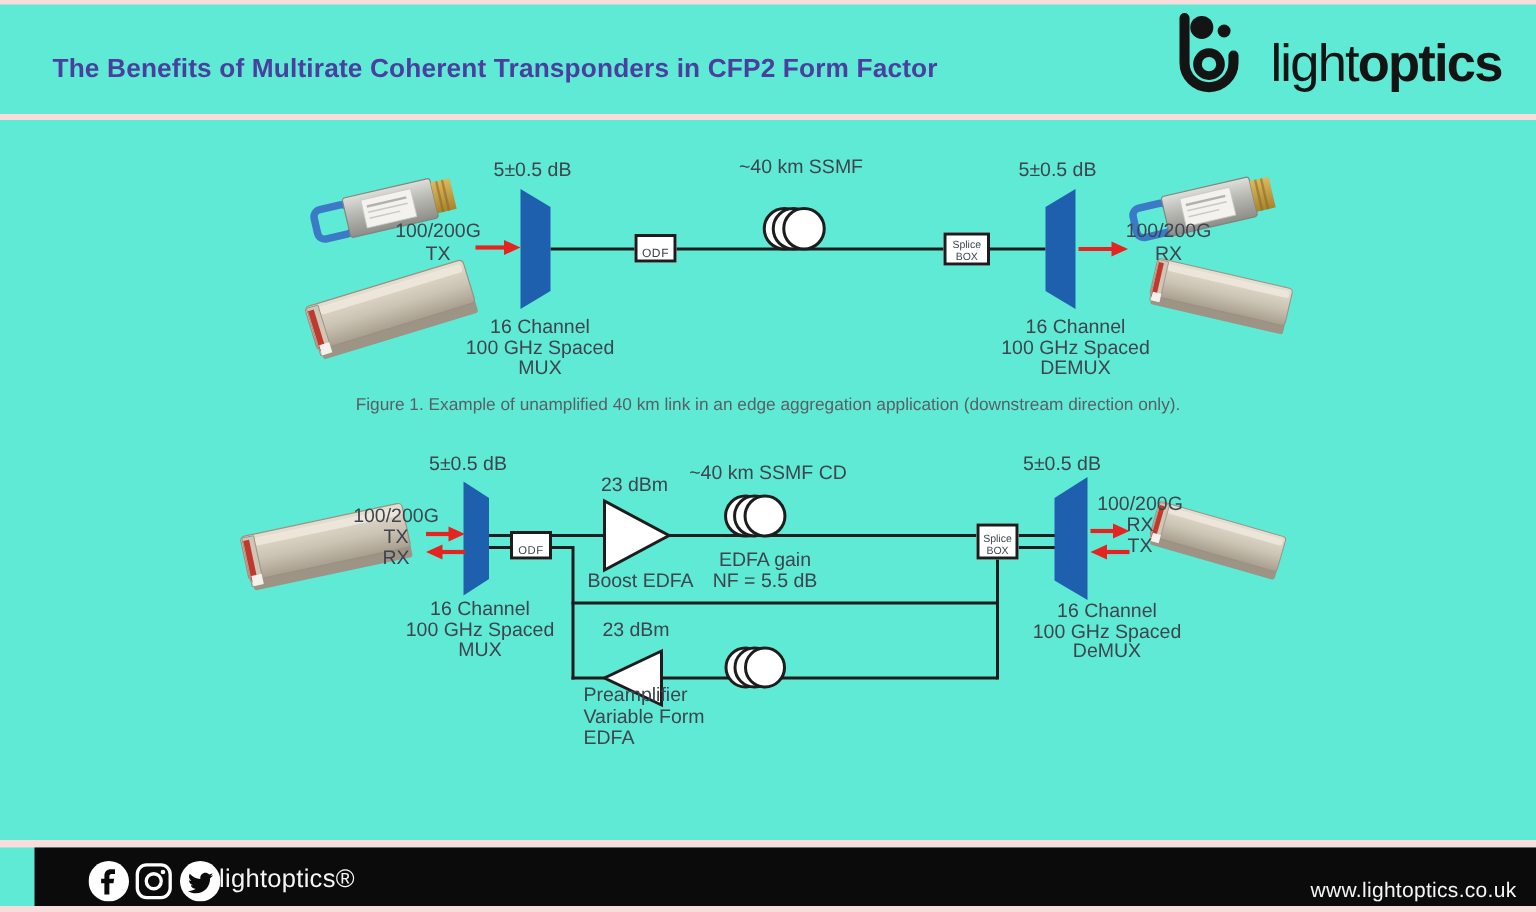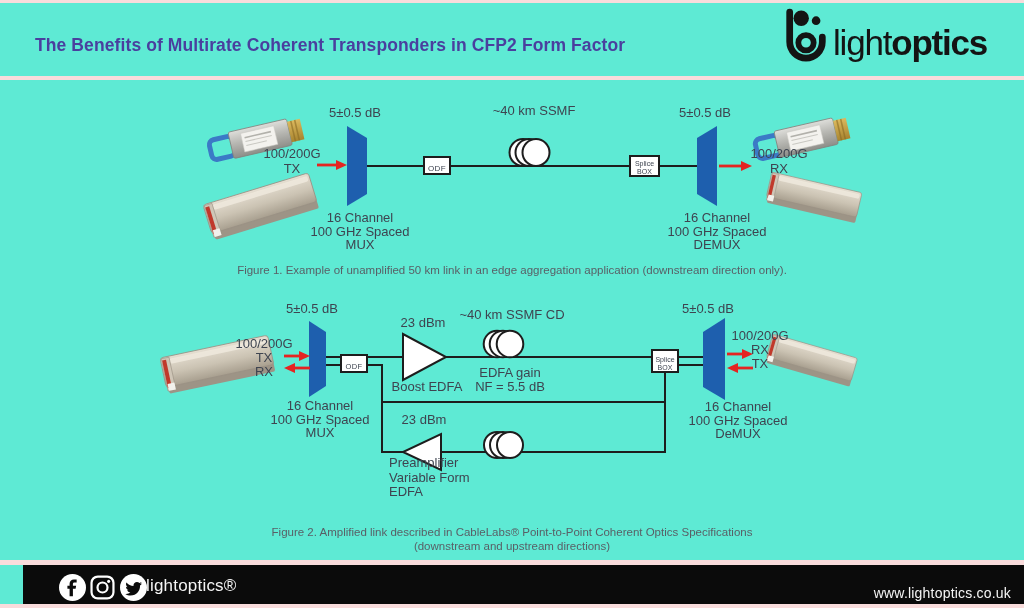--- a/index.html
+++ b/index.html
@@ -4,21 +4,21 @@
 <style>
   html,body{margin:0;padding:0;background:#e8e8e8;}
   #page{position:relative;width:1024px;height:608px;background:#5eead4;overflow:hidden;
         font-family:"Liberation Sans",sans-serif;}
   .rule{position:absolute;left:0;right:0;background:#f9dcdc;}
   #page-title{position:absolute;left:35px;top:35px;font-size:17.5px;font-weight:700;
         color:#4a3f9e;letter-spacing:.1px;white-space:nowrap;}
   #logo{position:absolute;left:782px;top:8px;display:flex;align-items:flex-start;}
   #logo .word{font-size:35px;letter-spacing:-1.2px;color:#141414;margin-left:3px;margin-top:16px;
         line-height:38px;white-space:nowrap;}
-  #logo .w-light{font-weight:400;}
+  #logo .w-light{font-weight:400;margin-left:14px;}
   #logo .w-optics{font-weight:700;}
   svg.canvas{position:absolute;left:0;top:0;z-index:1;}
   .lbl{position:absolute;z-index:2;font-size:13px;line-height:14.5px;color:#3e4450;
         text-align:center;transform:translateX(-50%);white-space:nowrap;}
   .lbl span{display:block;}
   .lbl.left{transform:none;text-align:left;}
   .dbox{position:absolute;z-index:2;background:#fff;border:2px solid #1d1d1d;
         display:flex;flex-direction:column;align-items:center;justify-content:flex-end;
         text-align:center;color:#3e4450;box-sizing:border-box;}
   .cap{position:absolute;left:0;right:0;z-index:2;text-align:center;font-size:11.5px;
@@ -178,21 +178,21 @@
       <span>100 GHz Spaced</span>
       <span>DEMUX</span>
   </div>
   <div class="dbox" style="left:423px;top:156px;width:28px;height:19px;font-size:8px;letter-spacing:.4px;">
     <span>ODF</span>
   </div>
   <div class="dbox" style="left:629px;top:155px;width:31px;height:22px;font-size:7px;line-height:7.5px;">
     <span>Splice</span>
       <span>BOX</span>
   </div>
-  <div class="cap" style="top:263px;">Figure 1. Example of unamplified 50 km link in an edge aggregation application (downstream direction only).</div>
+  <div class="cap" style="top:263px;">Figure 1. Example of unamplified 40 km link in an edge aggregation application (downstream direction only).</div>
 
   <div class="lbl" style="left:312px;top:302px;">5±0.5 dB</div>
   <div class="lbl" style="left:264px;top:337px;line-height:14px;">
     <span>100/200G</span>
       <span>TX</span>
       <span>RX</span>
   </div>
   <div class="lbl" style="left:320px;top:399px;line-height:13.5px;">
     <span>16 Channel</span>
       <span>100 GHz Spaced</span>
@@ -222,24 +222,20 @@
     <span>16 Channel</span>
       <span>100 GHz Spaced</span>
       <span>DeMUX</span>
   </div>
   <div class="lbl" style="left:424px;top:413px;">23 dBm</div>
   <div class="lbl left" style="left:389px;top:456px;line-height:14.5px;">
     <span>Preamplifier</span>
       <span>Variable Form</span>
       <span>EDFA</span>
   </div>
-  <div class="cap" style="top:525px;">
-    <span style="display:block">Figure 2. Amplified link described in CableLabs® Point-to-Point Coherent Optics Specifications</span>
-    <span style="display:block">(downstream and upstream directions)</span>
-  </div>
 
   <div id="footer-bar">
     <svg class="ficon" style="left:36px;" width="27" height="27" viewBox="0 0 26 26">
       <circle cx="13" cy="13" r="13" fill="#fff"></circle>
       <path d="M14.8,8.3 h2.2 V5.3 h-2.7 c-2.5,0 -4.1,1.6 -4.1,4.1 v2 H8.1 v2.9 h2.1 V21.5 h3.2 v-7.2 h2.6 l0.5,-2.9 h-3.1 v-1.6 c0,-0.9 0.5,-1.5 1.4,-1.5 z" fill="#0b0b0b"></path>
     </svg>
     <svg class="ficon" style="left:67px;top:10px;" width="25" height="25" viewBox="0 0 26 26">
       <rect x="1.6" y="1.6" width="22.8" height="22.8" rx="6.5" fill="none" stroke="#fff" stroke-width="2.3"></rect>
       <circle cx="13" cy="13" r="5.2" fill="none" stroke="#fff" stroke-width="2.3"></circle>
       <circle cx="19.4" cy="6.6" r="1.6" fill="#fff"></circle>

